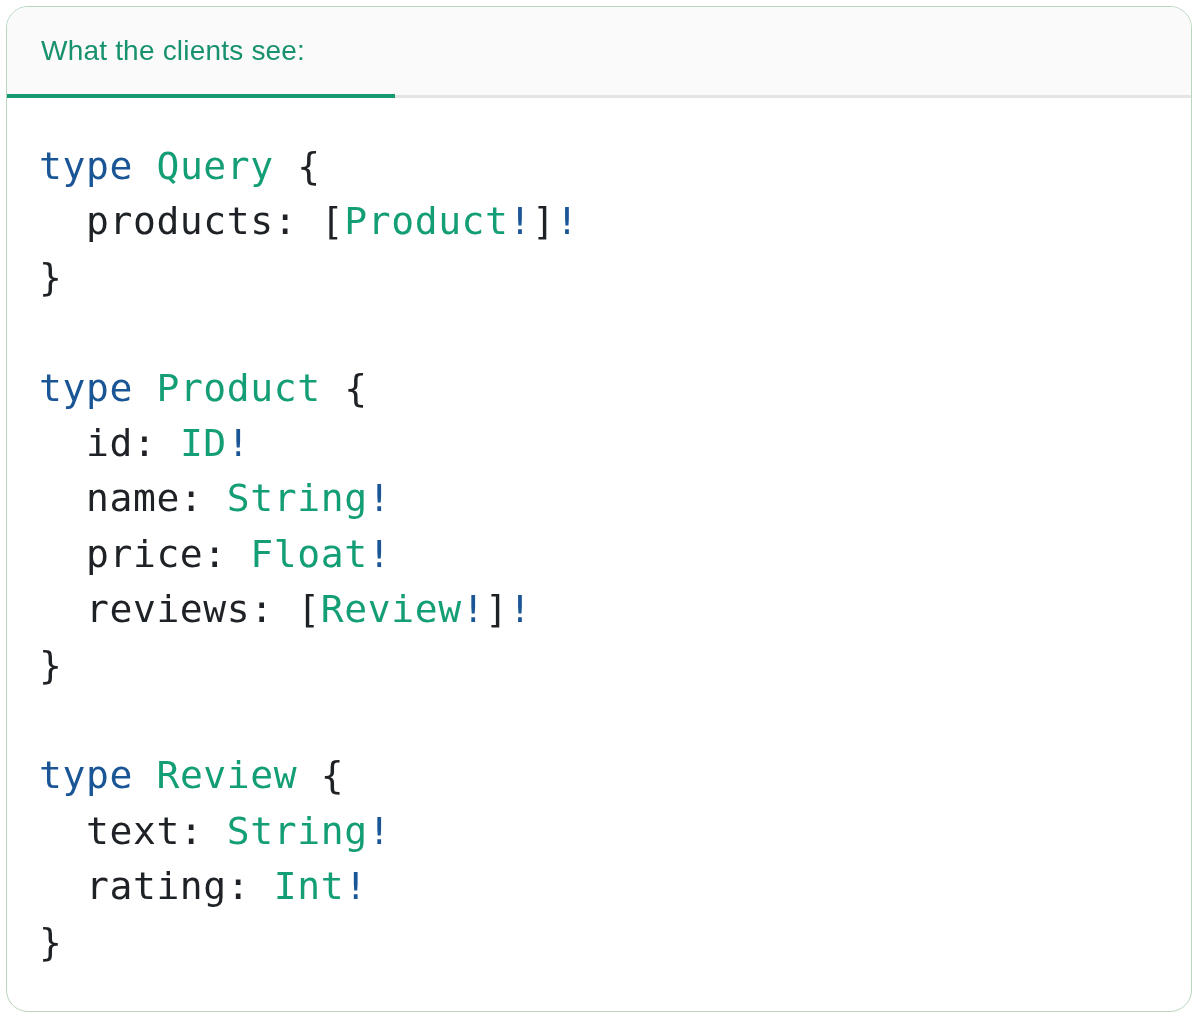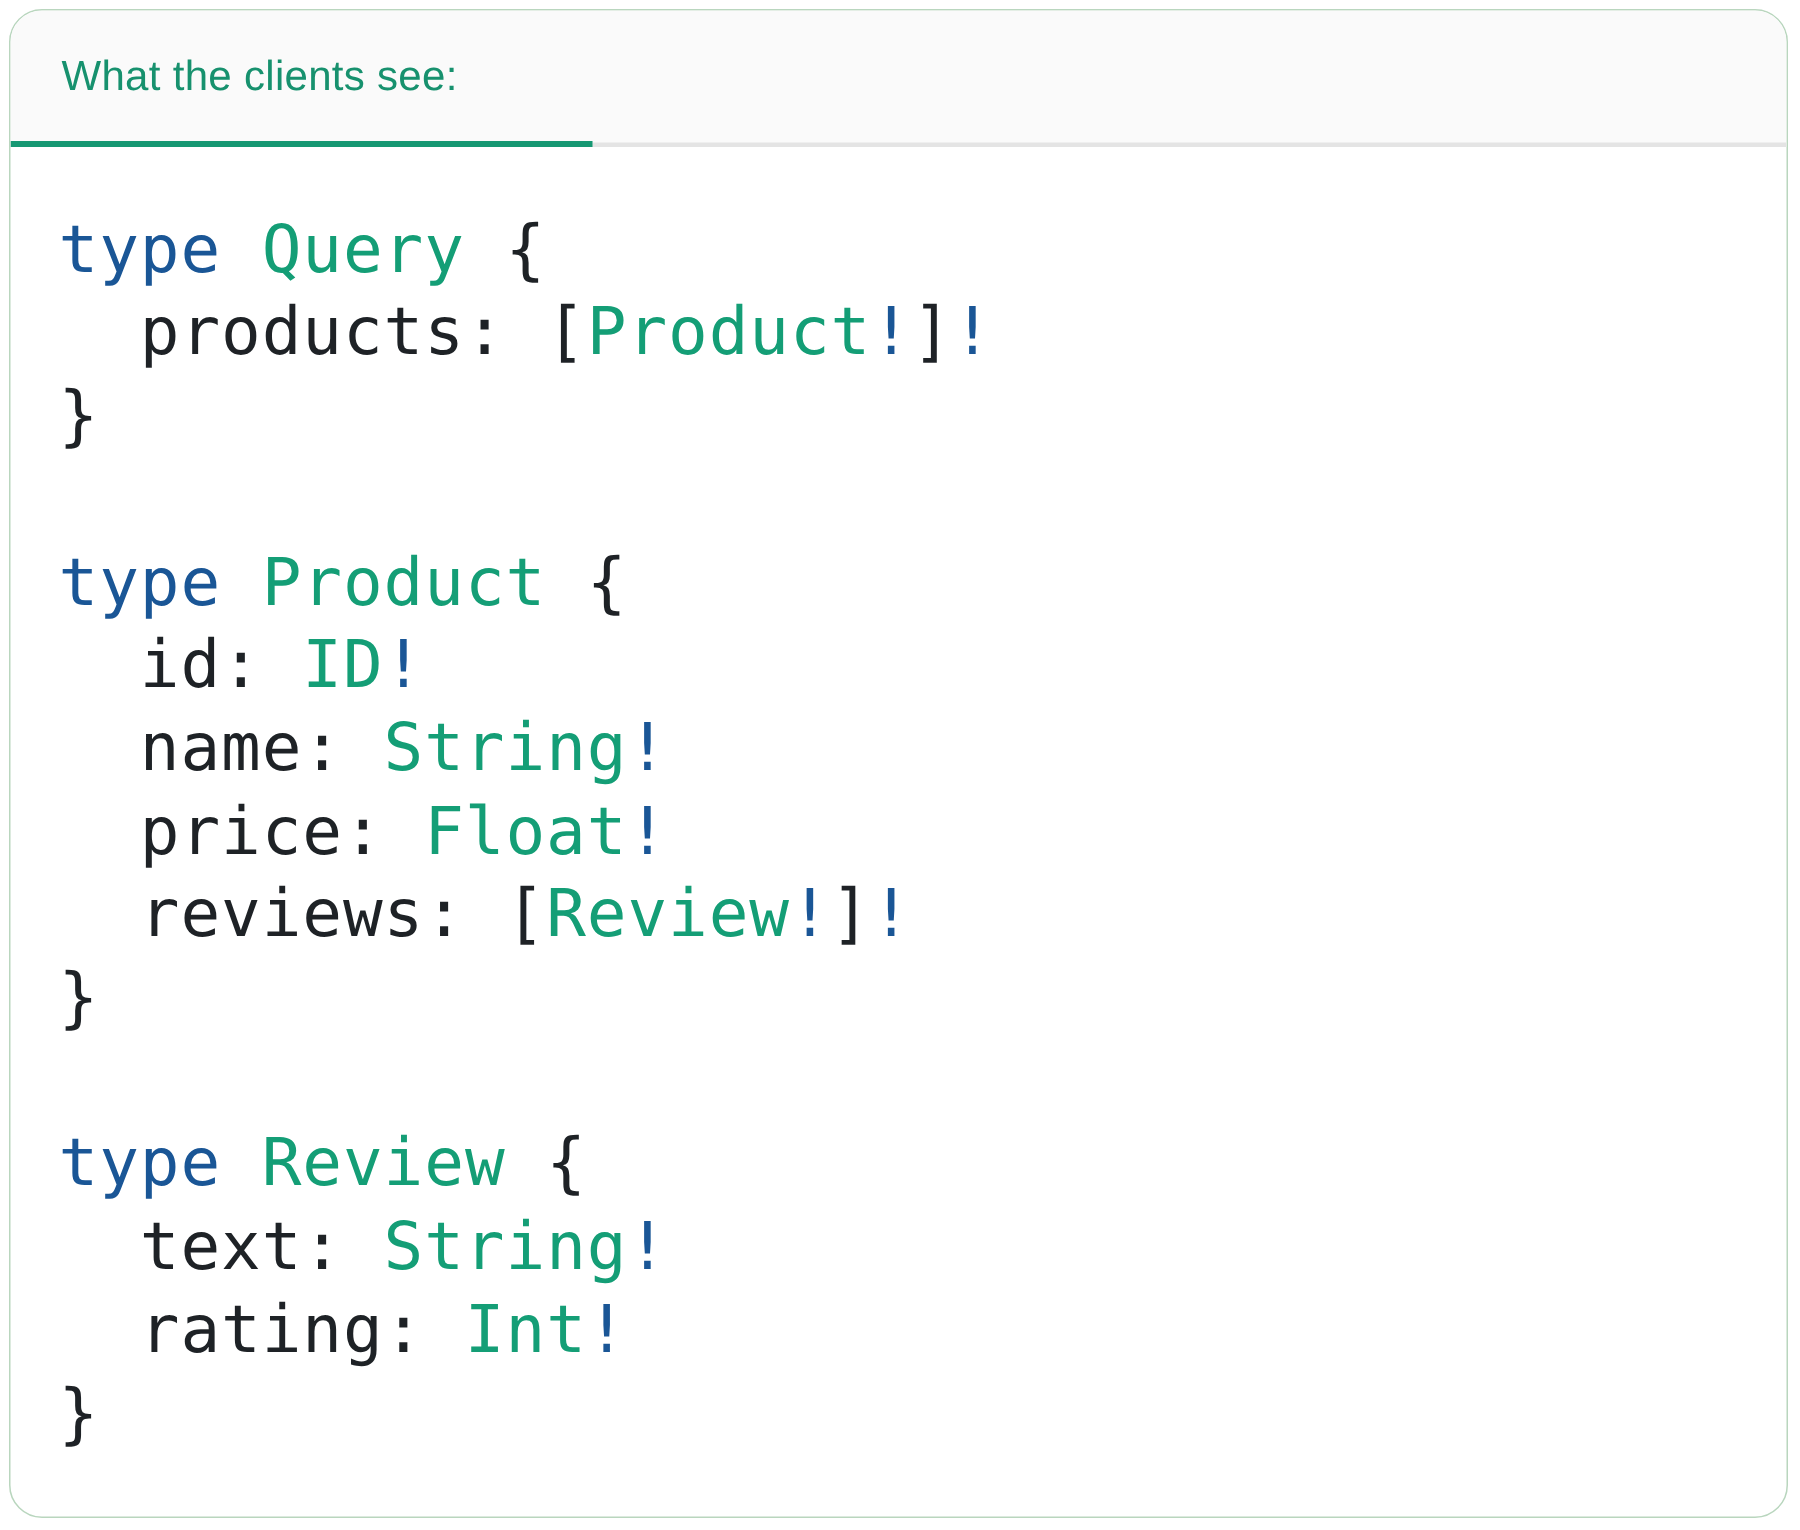--- a/index.html
+++ b/index.html
@@ -56,21 +56,21 @@
     position:absolute;
     left:0; right:0;
     bottom:-3px;
     height:4px;
     background:var(--accent-green);
   }
   .code{
     margin:0;
     padding:41px 0 0 32px;
     font-family:"DejaVu Sans Mono","Liberation Mono",monospace;
-    font-size:44px;
+    font-size:38px;
     line-height:55.4px;
     letter-spacing:0.6px;
     color:var(--code-text);
     white-space:pre;
   }
   .code .line{ min-height:55.4px; }
   .code .kw{ color:var(--keyword-blue); }
   .code .ty{ color:var(--type-green); }
   .code .bang{ color:var(--keyword-blue); }
   .code .pl{ color:var(--code-text); }

